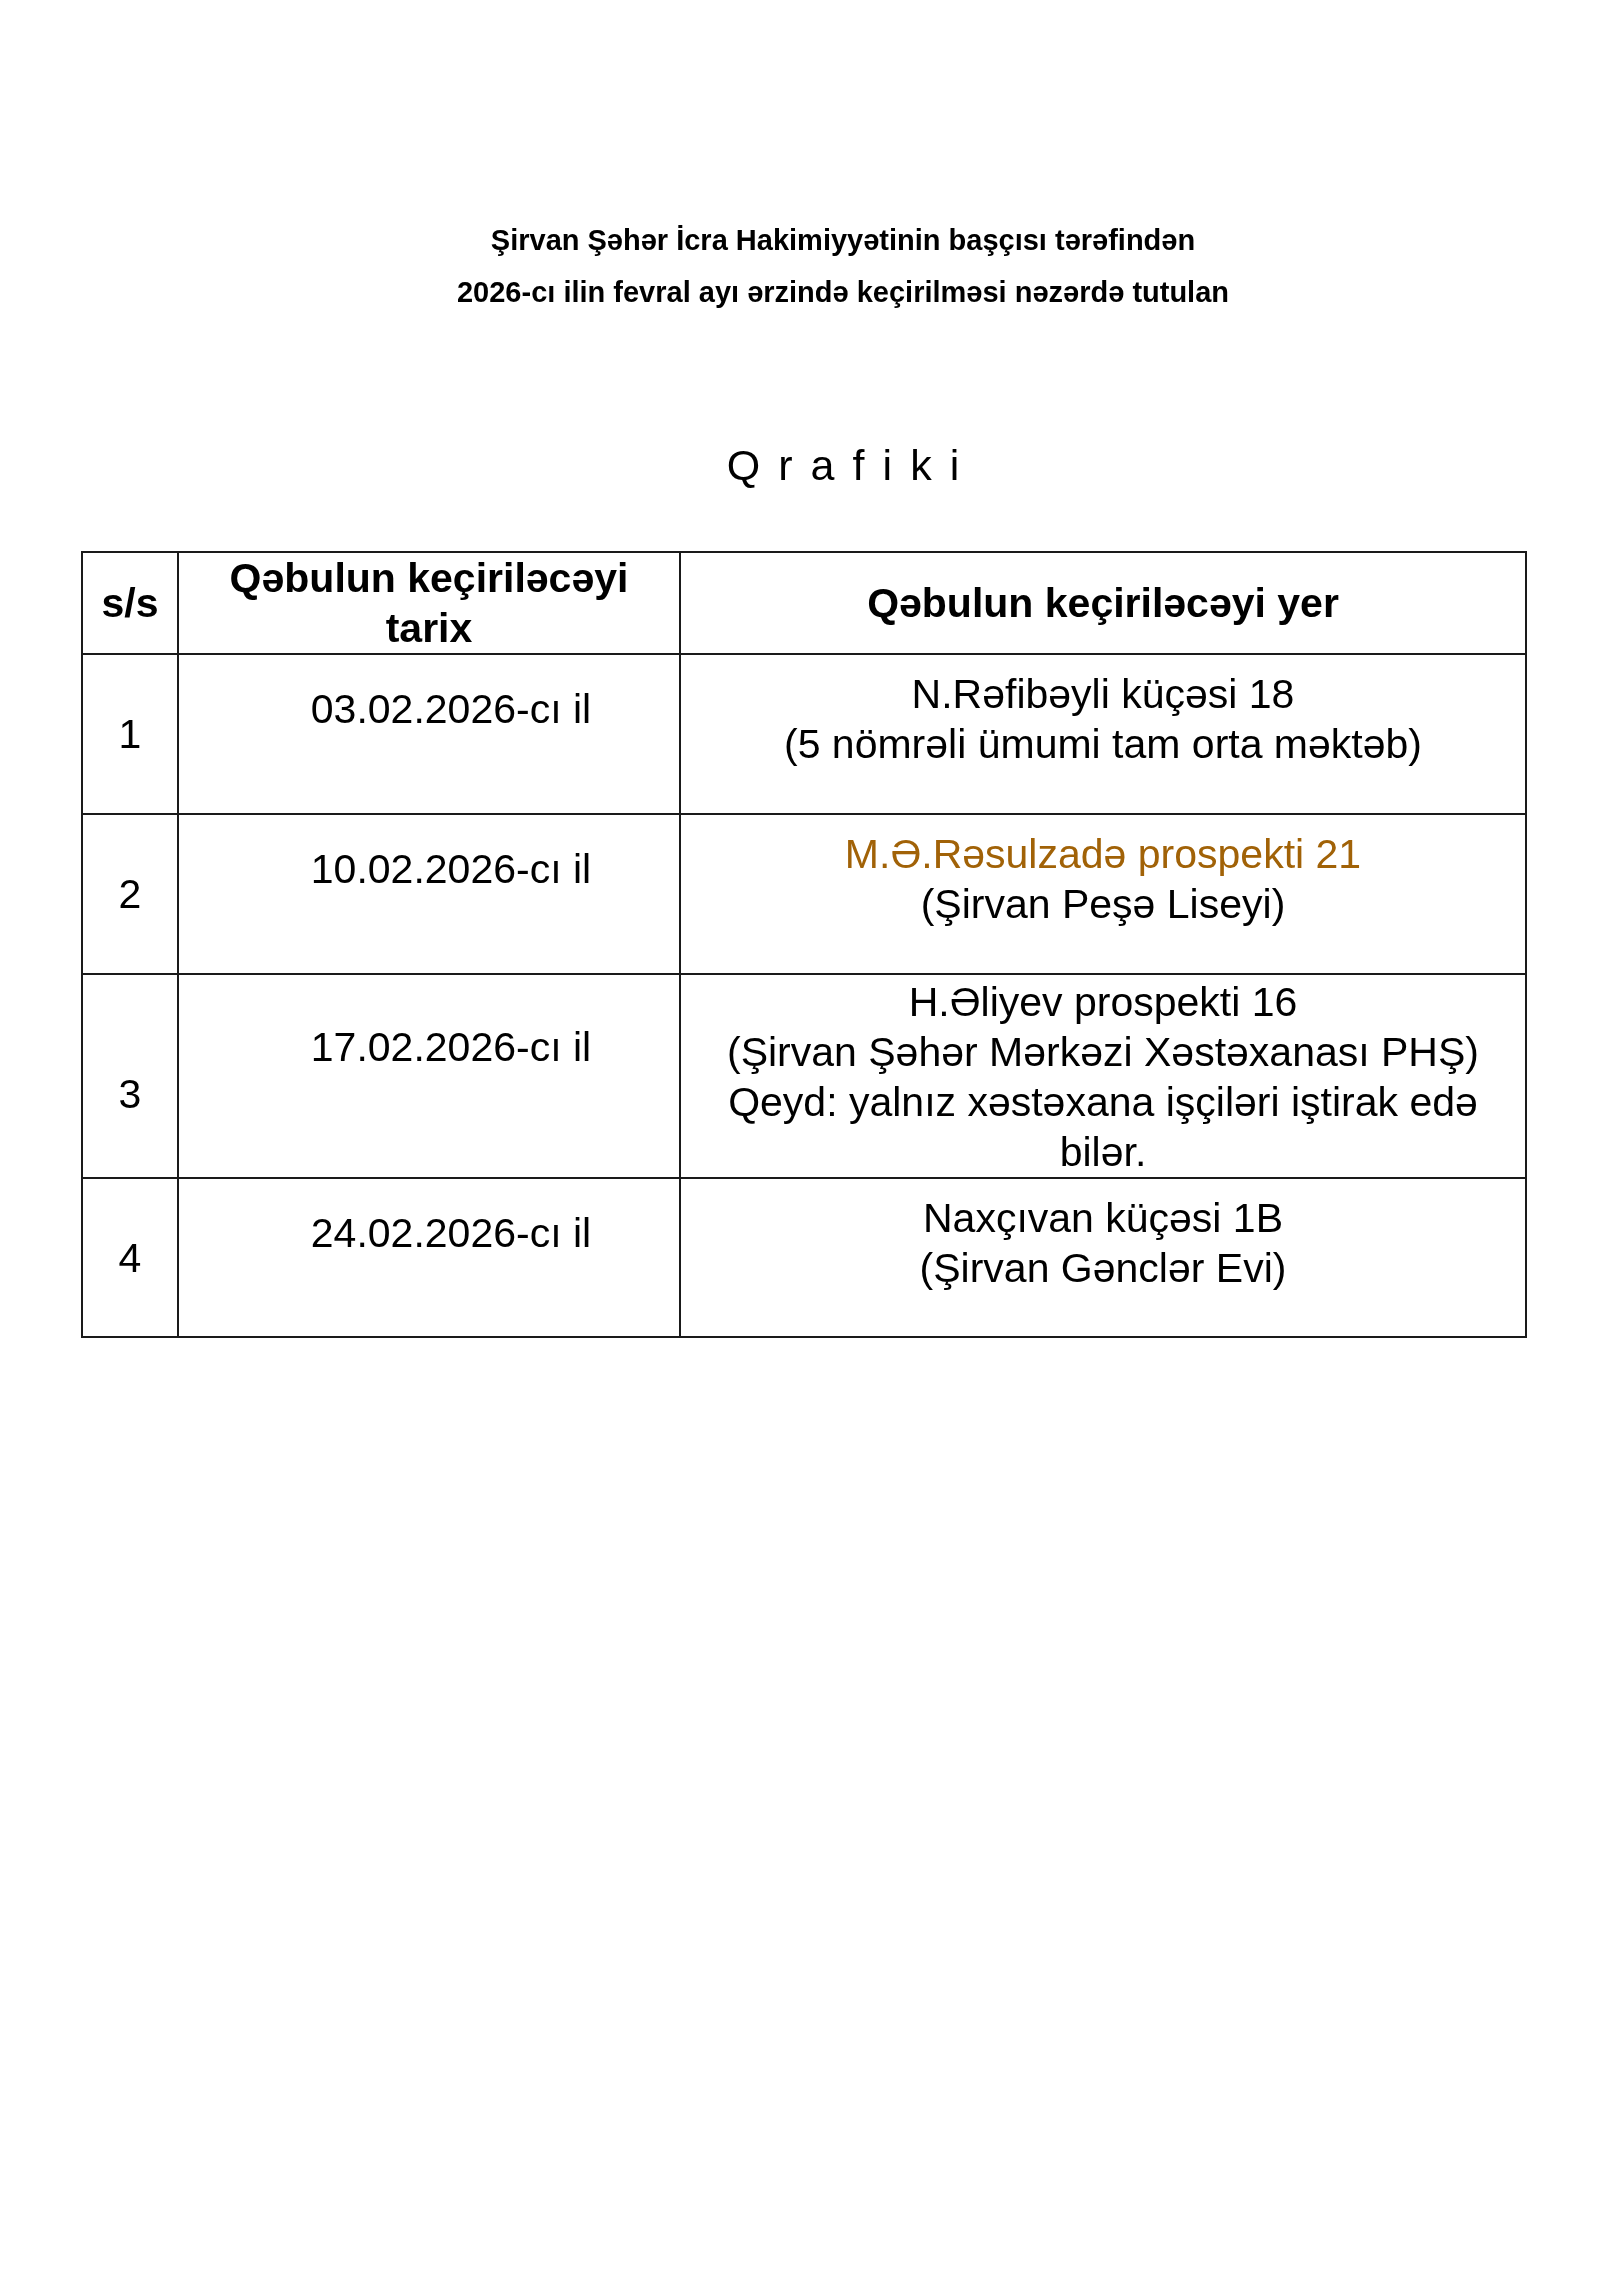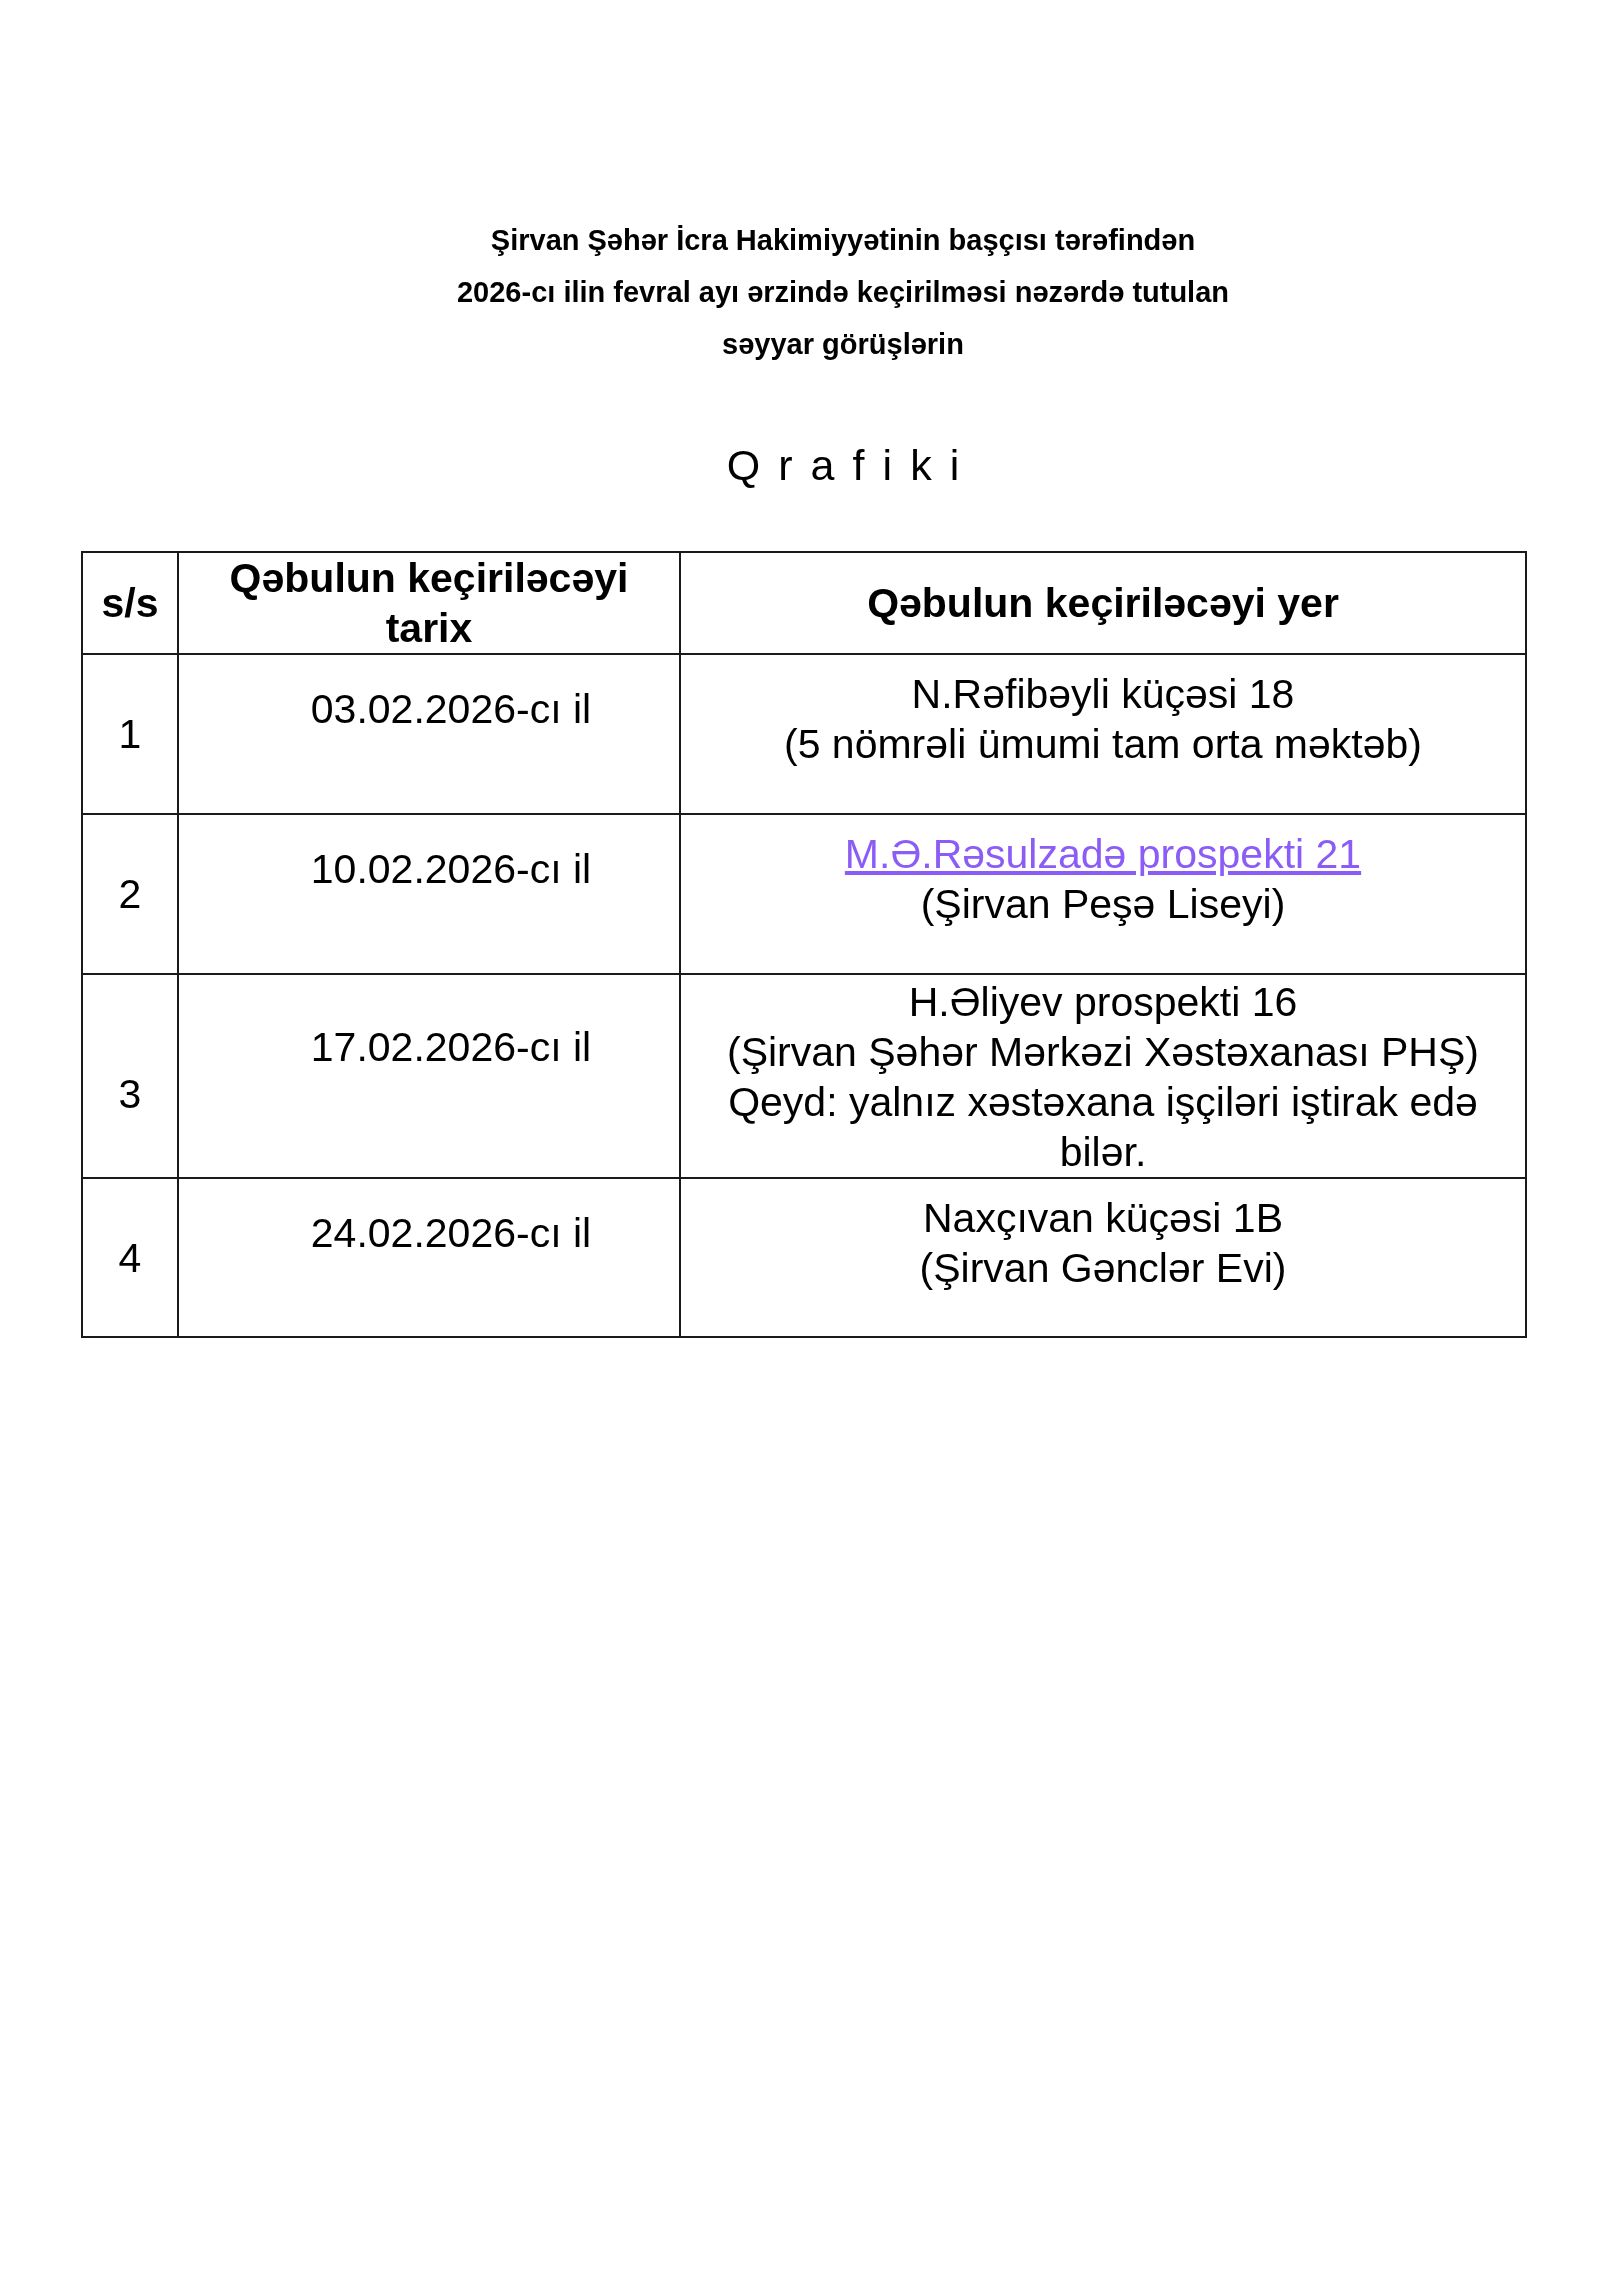--- a/index.html
+++ b/index.html
@@ -86,31 +86,29 @@
     .row-3 td.date-cell { padding-top: 47px; }
     .row-3 td.place-cell { padding-top: 2px; }
     .row-3 td.num-cell { vertical-align: top; padding-top: 94px; }
     .row-4 td { height: 159px; }
 
     .place-line {
       display: block;
       white-space: nowrap;
     }
     .row-2 .place-line.first {
-      color: #8b5cf6;
-      text-decoration: underline;
+      color: #a16207;
     }
   </style>
 </head>
 <body>
 
 <div class="title-block">
   <span class="title-line">Şirvan Şəhər İcra Hakimiyyətinin başçısı tərəfindən</span>
   <span class="title-line">2026-cı ilin fevral ayı ərzində keçirilməsi nəzərdə tutulan</span>
-  <span class="title-line">səyyar görüşlərin</span>
 </div>
 
 <div class="subtitle">Qrafiki</div>
 
 <table class="schedule-table">
   <colgroup>
     <col class="col-num">
     <col class="col-date">
     <col class="col-place">
   </colgroup>

